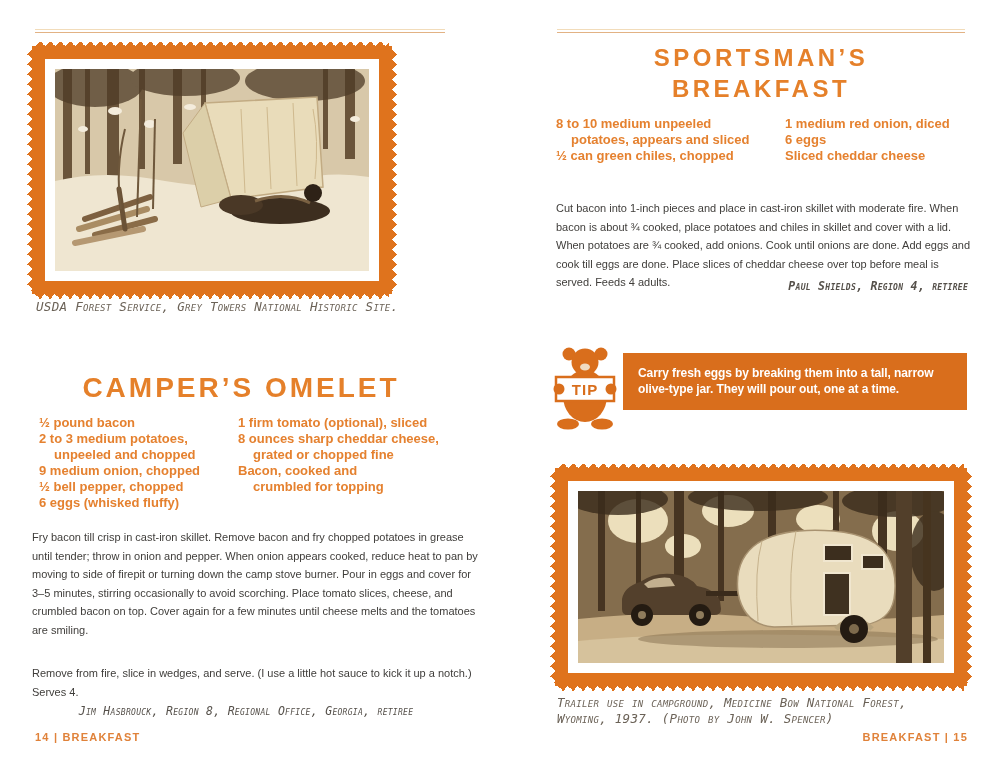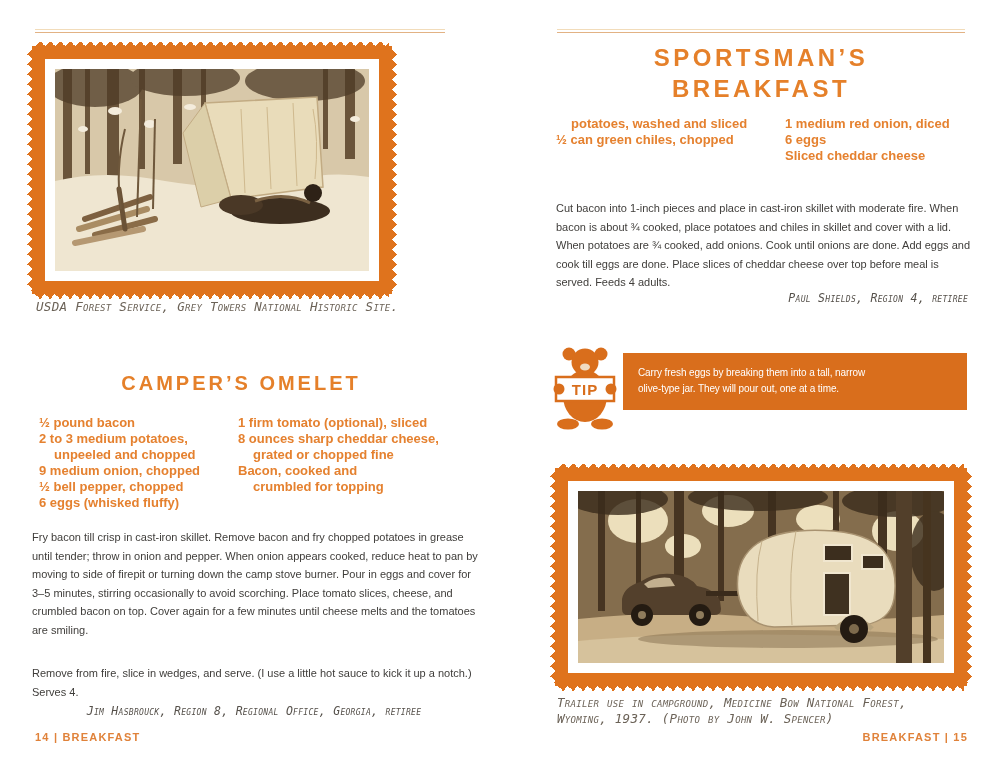--- a/index.html
+++ b/index.html
@@ -28,26 +28,26 @@
   #frame-l{left:32px;top:46px;width:360px;height:248px;}
   #frame-r{left:555px;top:468px;width:412px;height:218px;}
 
   
   .caption{position:absolute;font-family:"DejaVu Sans Mono",monospace;font-style:italic;
            font-variant:small-caps;font-size:12.5px;line-height:16px;color:#6b6257;letter-spacing:.3px;}
   #caption-l{left:36px;top:299px;width:436px;}
   #caption-r{left:557px;top:695px;width:424px;}
   .attribution{position:absolute;font-family:"DejaVu Sans Mono",monospace;font-style:italic;
            font-variant:small-caps;font-size:11.5px;color:#55504a;letter-spacing:.3px;white-space:nowrap;}
-  #attr-l{left:44px;top:704px;width:420px;text-align:center;}
-  #attr-r{left:556px;top:291px;width:412px;text-align:right;}
+  #attr-l{left:36px;top:704px;width:420px;text-align:center;}
+  #attr-r{left:556px;top:279px;width:412px;text-align:right;font-weight:bold;}
 
   
   .recipe-title{position:absolute;font-weight:700;color:#e5802a;text-align:center;}
-  #title-l{left:32px;top:372px;width:418px;font-size:20px;letter-spacing:3px;}
+  #title-l{left:32px;top:372px;width:418px;font-size:28px;letter-spacing:3px;}
   #title-r{left:555px;top:42px;width:412px;font-size:24px;letter-spacing:3.5px;line-height:31px;}
 
   
   .ingcol{position:absolute;}
   .ing{font-weight:700;font-size:13px;line-height:16px;color:#e5812f;}
   .ing.indent{padding-left:15px;}
   #ing-l1{left:39px;top:415px;width:206px;}
   #ing-l2{left:238px;top:415px;width:234px;}
   #ing-r1{left:556px;top:116px;width:228px;}
   #ing-r2{left:785px;top:116px;width:190px;}
@@ -55,21 +55,21 @@
   
   .bodytext{position:absolute;font-size:11px;line-height:18.5px;color:#3f3d3a;}
   #body-l1{left:32px;top:528px;width:448px;}
   #body-l2{left:32px;top:664px;width:448px;}
   #body-r{left:556px;top:199px;width:420px;}
 
   
   #bear{position:absolute;left:552px;top:344px;width:66px;height:86px;}
   #tipbox{position:absolute;left:623px;top:353px;width:344px;height:57px;background:#d96e1c;
           box-sizing:border-box;padding:12px 0 0 15px;}
-  .tipline{color:#ffffff;font-weight:400;font-size:10px;line-height:16px;
+  .tipline{color:#ffffff;font-weight:700;font-size:12px;line-height:16px;
            letter-spacing:-.1px;white-space:nowrap;}
 
   
   .folio{position:absolute;top:731px;font-weight:700;font-size:11px;letter-spacing:1.2px;color:#e0823a;}
   #folio-l{left:35px;}
   #folio-r{right:32px;text-align:right;}
 </style>
 </head>
 <body>
 
@@ -174,21 +174,22 @@
   <section class="page">
 
     <div class="rule" id="rule-r"></div>
 
     <h2 class="recipe-title" id="title-r" style="margin:0;">
       <span style="display:block;">SPORTSMAN’S</span>
       <span style="display:block;">BREAKFAST</span>
     </h2>
 
     <div class="ingcol" id="ing-r1">
-      <div class="ing indent">potatoes, washed and sliced</div>
+      <div class="ing">8 to 10 medium unpeeled</div>
+      <div class="ing indent">potatoes, appears and sliced</div>
       <div class="ing">½ can green chiles, chopped</div>
     </div>
     <div class="ingcol" id="ing-r2">
       <div class="ing">1 medium red onion, diced</div>
       <div class="ing">6 eggs</div>
       <div class="ing">Sliced cheddar cheese</div>
     </div>
 
     <p class="bodytext" id="body-r" style="margin:0;">Cut bacon into 1-inch pieces and place in cast-iron skillet with moderate fire. When bacon is about ¾ cooked, place potatoes and chiles in skillet and cover with a lid. When potatoes are ¾ cooked, add onions. Cook until onions are done. Add eggs and cook till eggs are done. Place slices of cheddar cheese over top before meal is served. Feeds 4 adults.</p>
 

